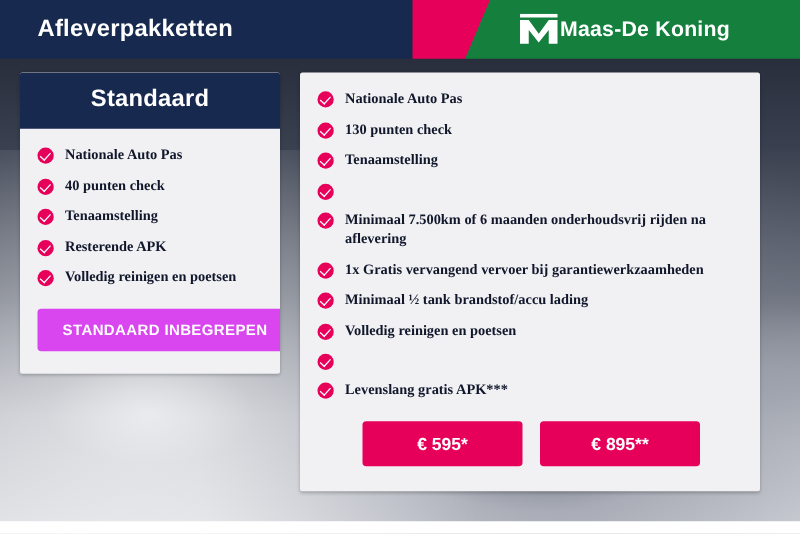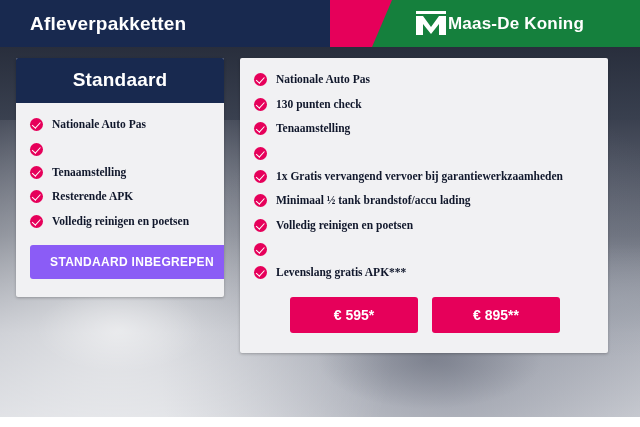--- a/index.html
+++ b/index.html
@@ -146,21 +146,21 @@
     width: 3.5px; height: 6.5px;
     border: solid #ffffff;
     border-width: 0 1.8px 1.8px 0;
     transform: rotate(42deg);
   }
   .feat-text { display: block; }
 
   .btn-included {
     display: block;
     margin: 16px auto 4px;
-    background: #8b5cf6;
+    background: #d946ef;
     color: #fff;
     border: none;
     border-radius: 3px;
     font-family: "Liberation Sans", sans-serif;
     font-size: 12px;
     font-weight: bold;
     letter-spacing: .3px;
     padding: 10px 10px;
     width: 204px;
     cursor: pointer;
@@ -221,20 +221,21 @@
     <div class="card card-standard">
       <div class="card-head">Standaard</div>
       <div class="card-body">
         <ul class="features" id="list-standaard">
             <li>
               <span class="check"></span>
               <span class="feat-text">Nationale Auto Pas</span>
             </li>
             <li>
               <span class="check"></span>
+              <span class="feat-text">40 punten check</span>
             </li>
             <li>
               <span class="check"></span>
               <span class="feat-text">Tenaamstelling</span>
             </li>
             <li>
               <span class="check"></span>
               <span class="feat-text">Resterende APK</span>
             </li>
             <li>
@@ -256,20 +257,24 @@
             <li>
               <span class="check"></span>
               <span class="feat-text">130 punten check</span>
             </li>
             <li>
               <span class="check"></span>
               <span class="feat-text">Tenaamstelling</span>
             </li>
             <li>
               <span class="check"></span>
+            </li>
+            <li>
+              <span class="check"></span>
+              <span class="feat-text">Minimaal 7.500km of 6 maanden onderhoudsvrij rijden na aflevering</span>
             </li>
             <li>
               <span class="check"></span>
               <span class="feat-text">1x Gratis vervangend vervoer bij garantiewerkzaamheden</span>
             </li>
             <li>
               <span class="check"></span>
               <span class="feat-text">Minimaal ½ tank brandstof/accu lading</span>
             </li>
             <li>

